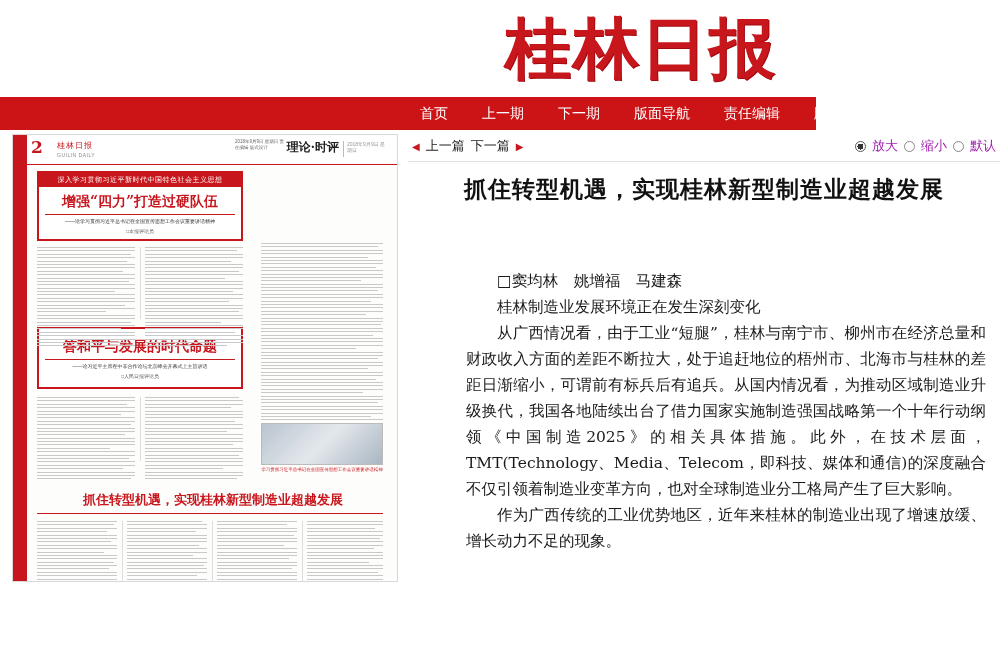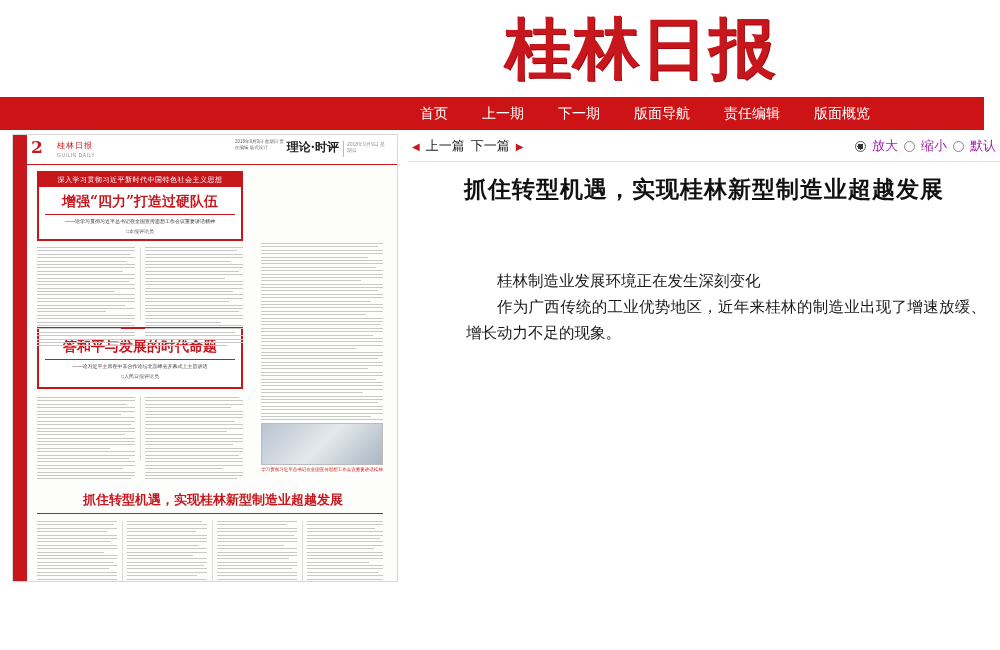--- a/index.html
+++ b/index.html
@@ -29,21 +29,21 @@
     white-space: nowrap;
     text-shadow: 1px 1px 0 #a3090f;
   }
   .masthead-date {
     position: absolute; left: 838px; top: 46px;
     font-size: 13px; color: #222;
   }
 
   
   .navbar {
-    position: absolute; left: 0; top: 97px; width: 984px; height: 33px;
+    position: absolute; left: 0; top: 97px; width: 816px; height: 33px;
     background: #cc1417;
   }
   .navbar-inner {
     position: absolute; left: 420px; top: 0; height: 33px;
     display: flex; align-items: center; gap: 34px;
   }
   .navbar-inner .nav-item {
     color: #ffffff; font-size: 14px; cursor: pointer; white-space: nowrap;
   }
 
@@ -511,19 +511,21 @@
         <span class="radio"></span>
         <span class="lnk">缩小</span>
         <span class="radio"></span>
         <span class="lnk">默认</span>
       </div>
     </div>
 
     <div class="article-title">抓住转型机遇，实现桂林新型制造业超越发展</div>
 
     <div class="article-body">
+      <p>□窦均林　姚增福　马建森</p>
       <p>桂林制造业发展环境正在发生深刻变化</p>
+      <p>从广西情况看，由于工业“短腿”，桂林与南宁市、柳州市在经济总量和财政收入方面的差距不断拉大，处于追赶地位的梧州市、北海市与桂林的差距日渐缩小，可谓前有标兵后有追兵。从国内情况看，为推动区域制造业升级换代，我国各地陆续出台了借力国家实施制造强国战略第一个十年行动纲领《中国制造2025》的相关具体措施。此外，在技术层面，TMT(Technology、Media、Telecom，即科技、媒体和通信)的深度融合不仅引领着制造业变革方向，也对全球制造业分工格局产生了巨大影响。</p>
       <p>作为广西传统的工业优势地区，近年来桂林的制造业出现了增速放缓、增长动力不足的现象。</p>
 
     </div>
   </div>
 
 </div>
 
 </body></html>

